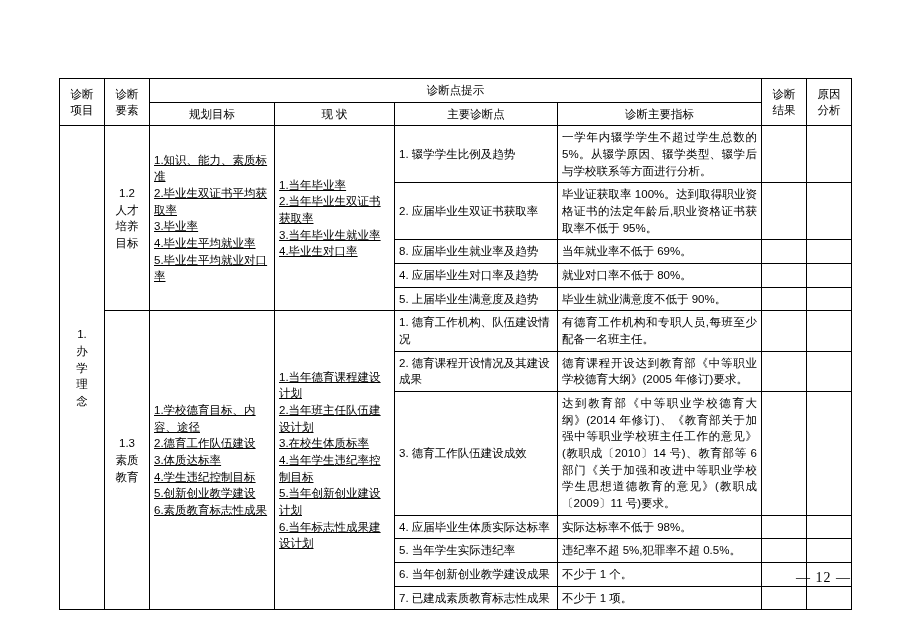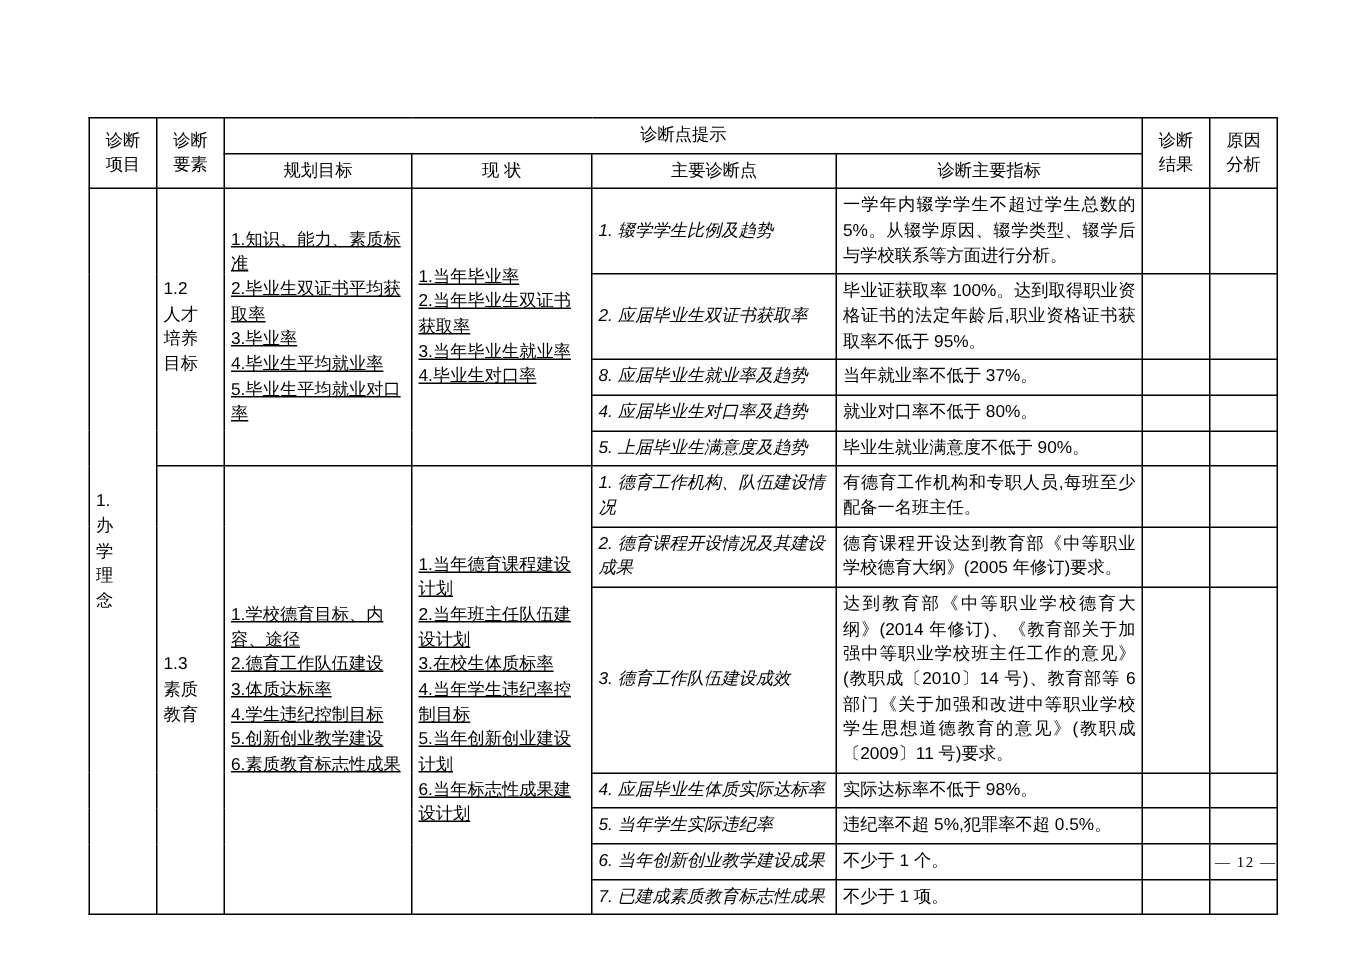--- a/index.html
+++ b/index.html
@@ -51,47 +51,47 @@
     white-space: pre-line;
     padding: 4px 5px;
     text-decoration: underline;
   }
   .cell-point {
     vertical-align: middle;
     font-size: 11.5px;
     line-height: 1.5;
     white-space: pre-line;
     padding: 4px 5px;
-    font-style: italic;
   }
   .cell-index {
     vertical-align: middle;
     font-size: 11.5px;
     line-height: 1.5;
     white-space: pre-line;
     padding: 4px 5px;
     text-align: justify;
   }
   .narrow-vert {
+    text-align: center;
     vertical-align: middle;
     font-size: 12.5px;
     line-height: 1.35;
     white-space: pre-line;
     padding: 2px 1px;
   }
   .blank {
     background: #ffffff;
   }
   .pagenum {
     position: absolute;
     left: 0;
     top: 554px;
     width: 851px;
     text-align: right;
-    font-size: 10px;
+    font-size: 14px;
     font-family: "Liberation Serif", serif;
     letter-spacing: 1px;
   }
   
   col.c1 { width: 45px; }
   col.c2 { width: 45px; }
   col.c3 { width: 125px; }
   col.c4 { width: 120px; }
   col.c5 { width: 163px; }
   col.c6 { width: 204px; }
@@ -158,21 +158,21 @@
         <td class="blank"></td>
       </tr>
       <tr>
         <td class="cell-point">2. 应届毕业生双证书获取率</td>
         <td class="cell-index">毕业证获取率 100%。达到取得职业资格证书的法定年龄后,职业资格证书获取率不低于 95%。</td>
         <td class="blank"></td>
         <td class="blank"></td>
       </tr>
       <tr>
         <td class="cell-point">8. 应届毕业生就业率及趋势</td>
-        <td class="cell-index">当年就业率不低于 37%。</td>
+        <td class="cell-index">当年就业率不低于 69%。</td>
         <td class="blank"></td>
         <td class="blank"></td>
       </tr>
       <tr>
         <td class="cell-point">4. 应届毕业生对口率及趋势</td>
         <td class="cell-index">就业对口率不低于 80%。</td>
         <td class="blank"></td>
         <td class="blank"></td>
       </tr>
       <tr>

